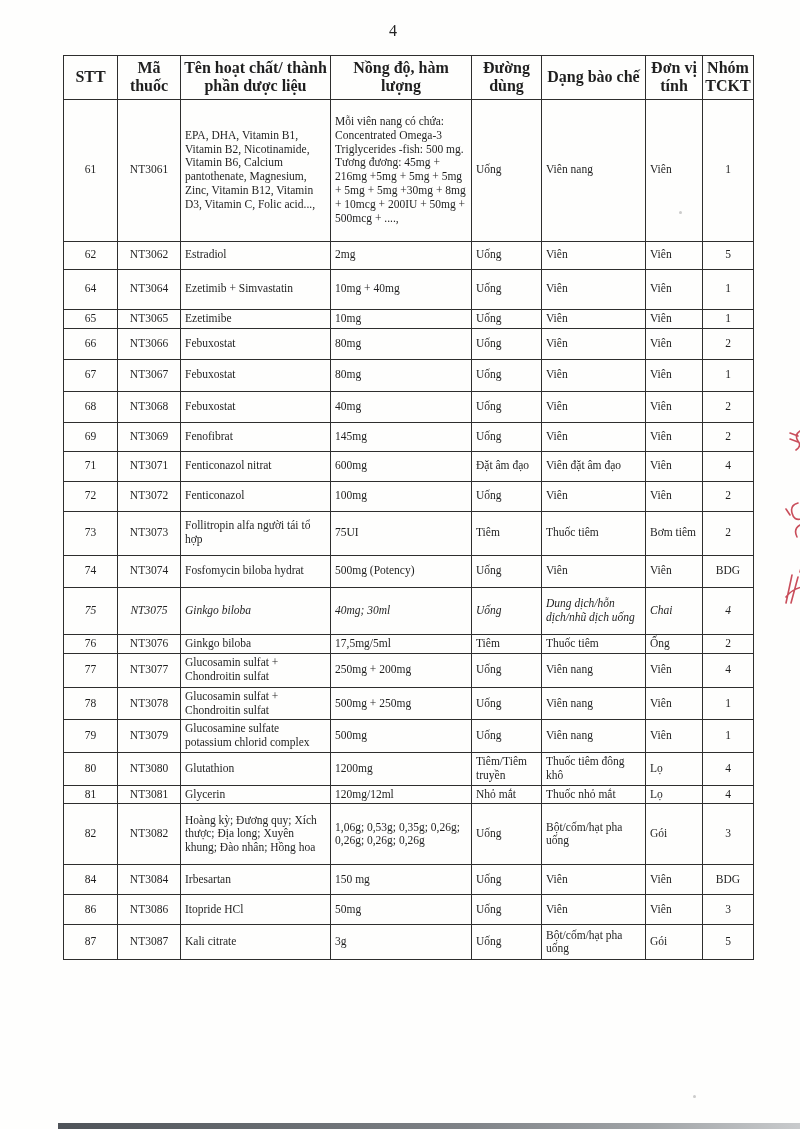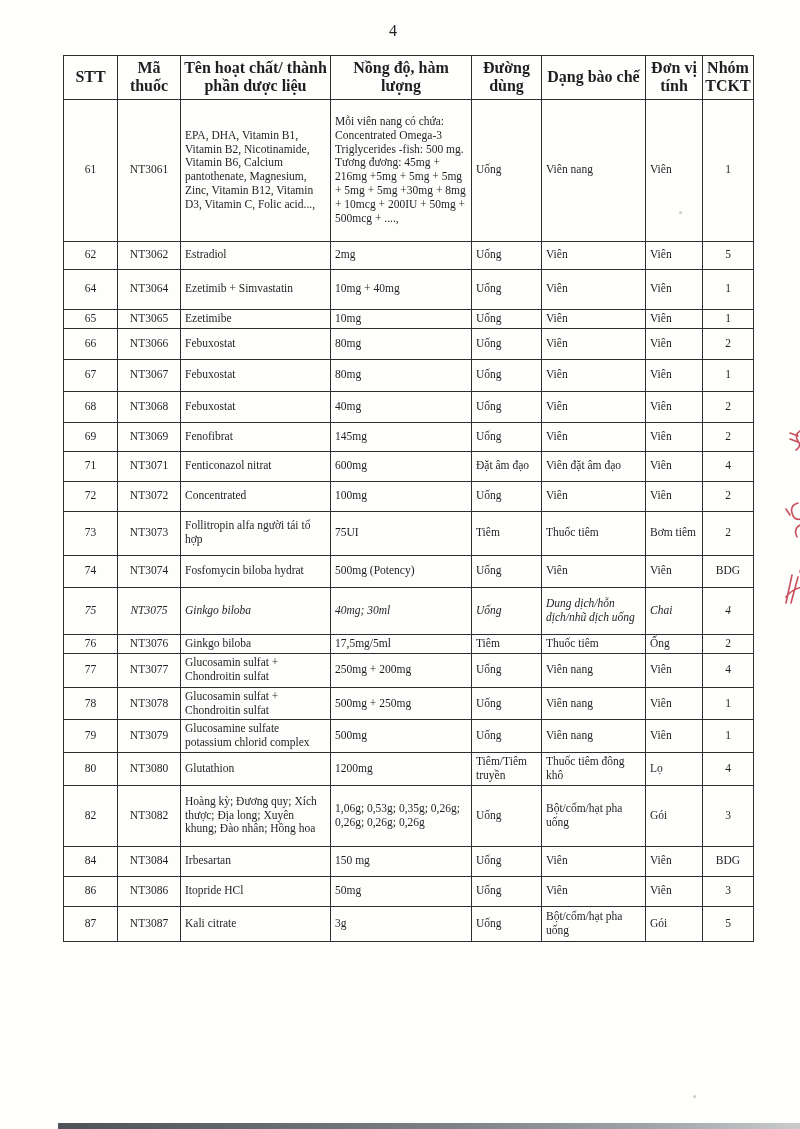--- a/index.html
+++ b/index.html
@@ -166,21 +166,21 @@
           <td class="c-left">Fenticonazol nitrat</td>
           <td class="c-left">600mg</td>
           <td class="c-left">Đặt âm đạo</td>
           <td class="c-left">Viên đặt âm đạo</td>
           <td class="c-left">Viên</td>
           <td class="c-center">4</td>
         </tr>
         <tr style="height: 30px;">
           <td class="c-center">72</td>
           <td class="c-center">NT3072</td>
-          <td class="c-left">Concentrated</td>
+          <td class="c-left">Fenticonazol</td>
           <td class="c-left">100mg</td>
           <td class="c-left">Uống</td>
           <td class="c-left">Viên</td>
           <td class="c-left">Viên</td>
           <td class="c-center">2</td>
         </tr>
         <tr style="height: 44px;">
           <td class="c-center">73</td>
           <td class="c-center">NT3073</td>
           <td class="c-left">Follitropin alfa người tái tổ hợp</td>
@@ -250,20 +250,30 @@
           <td class="c-left">Viên</td>
           <td class="c-center">1</td>
         </tr>
         <tr style="height: 32px;">
           <td class="c-center">80</td>
           <td class="c-center">NT3080</td>
           <td class="c-left">Glutathion</td>
           <td class="c-left">1200mg</td>
           <td class="c-left">Tiêm/Tiêm truyền</td>
           <td class="c-left">Thuốc tiêm đông khô</td>
+          <td class="c-left">Lọ</td>
+          <td class="c-center">4</td>
+        </tr>
+        <tr style="height: 18px;">
+          <td class="c-center">81</td>
+          <td class="c-center">NT3081</td>
+          <td class="c-left">Glycerin</td>
+          <td class="c-left">120mg/12ml</td>
+          <td class="c-left">Nhỏ mắt</td>
+          <td class="c-left">Thuốc nhỏ mắt</td>
           <td class="c-left">Lọ</td>
           <td class="c-center">4</td>
         </tr>
         <tr style="height: 61px;">
           <td class="c-center">82</td>
           <td class="c-center">NT3082</td>
           <td class="c-left">Hoàng kỳ; Đương quy; Xích thược; Địa long; Xuyên khung; Đào nhân; Hồng hoa</td>
           <td class="c-left">1,06g; 0,53g; 0,35g; 0,26g; 0,26g; 0,26g; 0,26g</td>
           <td class="c-left">Uống</td>
           <td class="c-left">Bột/cốm/hạt pha uống</td>

